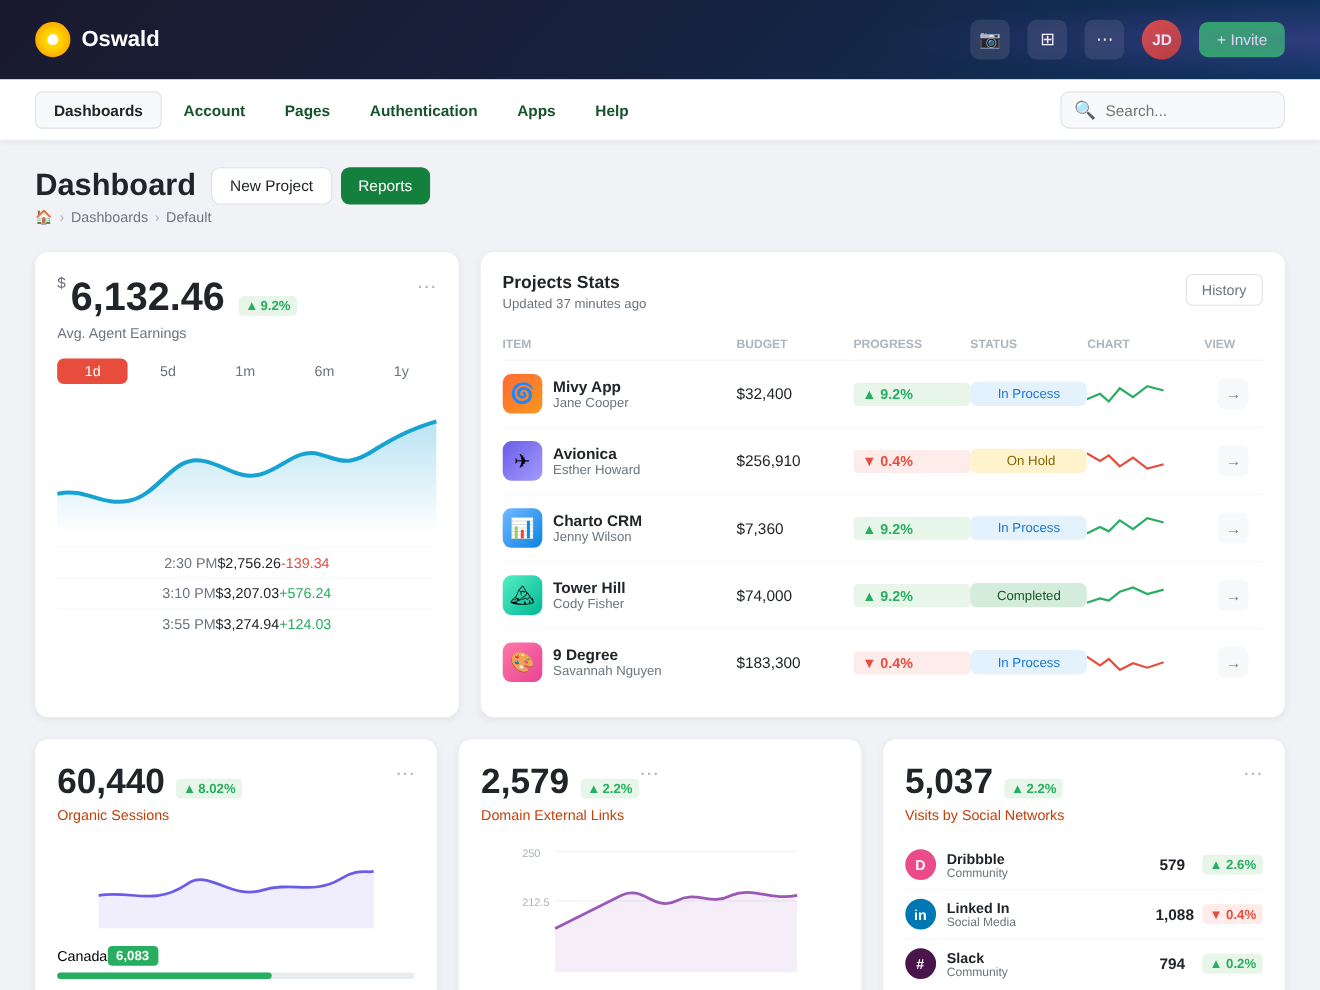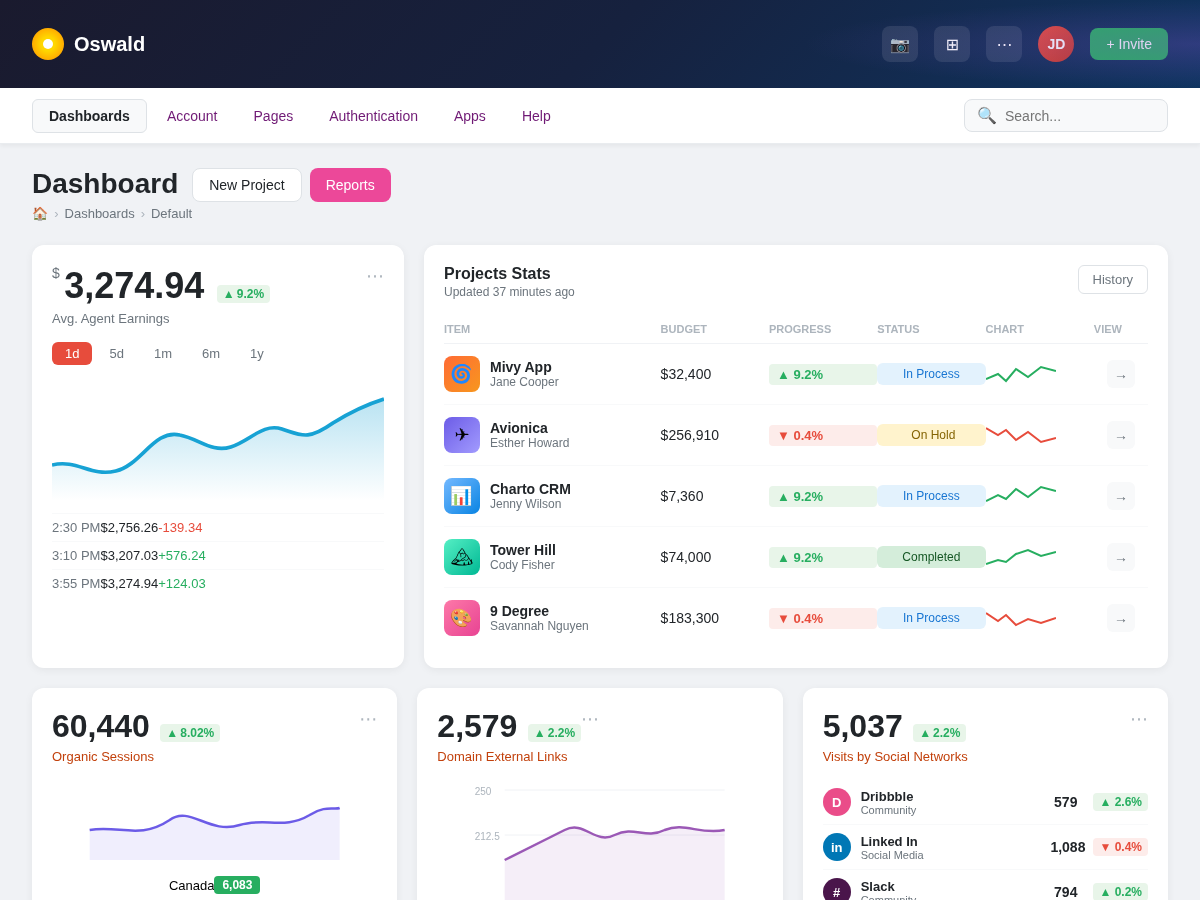--- a/index.html
+++ b/index.html
@@ -1,21 +1,21 @@
 <!DOCTYPE html>
 <html><head>
   <meta charset="utf-8">
   <style>
     * { box-sizing: border-box; margin: 0; padding: 0; }
     body { font-family: -apple-system, BlinkMacSystemFont, 'Segoe UI', sans-serif; background: #f0f2f5; overflow-x: hidden; }
 
     
     .top-nav {
       background: linear-gradient(135deg, #1a1a2e 0%, #16213e 50%, #0f3460 100%);
-      height: 88px;
+      height: 72px;
       display: flex;
       align-items: center;
       padding: 16px 32px;
       position: relative;
       overflow: hidden;
     }
     .top-nav::after {
       content: '';
       position: absolute;
       right: 0; top: 0;
@@ -56,22 +56,22 @@
       height: 56px;
       display: flex;
       align-items: center;
       padding: 0 32px;
       border-bottom: 1px solid #e9ecef;
       gap: 4px;
       box-shadow: 0 2px 4px rgba(0,0,0,0.05);
     }
     .sec-nav-item {
       padding: 8px 16px; border-radius: 6px;
-      font-size: 14px; color: #701a75; cursor: pointer;
-      font-weight: 400; white-space: nowrap;
+      font-size: 14px; color: #14532d; cursor: pointer;
+      font-weight: 700; white-space: nowrap;
     }
     .sec-nav-item.active {
       background: #f8f9fa; color: #212529; font-weight: 600;
       border: 1px solid #dee2e6;
     }
     .sec-nav-search {
       margin-left: auto;
       display: flex; align-items: center; gap: 8px;
       background: #f8f9fa; border: 1px solid #dee2e6;
       border-radius: 8px; padding: 6px 12px;
@@ -90,55 +90,55 @@
     .breadcrumb { display: flex; align-items: center; gap: 6px; font-size: 13px; color: #6c757d; }
     .breadcrumb-sep { color: #adb5bd; }
     .breadcrumb-link { color: #6c757d; cursor: pointer; }
     .page-actions { display: flex; gap: 8px; }
     .btn-outline {
       padding: 8px 16px; border: 1px solid #dee2e6;
       background: white; border-radius: 8px; cursor: pointer;
       font-size: 14px; color: #212529; font-weight: 500;
     }
     .btn-dark {
-      padding: 8px 16px; background: #ec4899;
+      padding: 8px 16px; background: #15803d;
       color: white; border: none; border-radius: 8px; cursor: pointer;
       font-size: 14px; font-weight: 500;
     }
 
     
     .cards-grid { display: grid; grid-template-columns: 1fr 2fr; gap: 20px; margin-bottom: 20px; }
     .card { background: white; border-radius: 12px; padding: 20px; box-shadow: 0 2px 8px rgba(0,0,0,0.06); }
 
     
     .earnings-symbol { font-size: 14px; color: #6c757d; vertical-align: top; }
     .earnings-value { font-size: 36px; font-weight: 700; color: #212529; }
     .earnings-badge {
       display: inline-flex; align-items: center; gap: 2px;
       background: #e8f5e9; color: #27ae60;
       font-size: 12px; font-weight: 600; padding: 2px 6px; border-radius: 4px;
       margin-left: 8px; vertical-align: middle;
     }
     .earnings-label { font-size: 13px; color: #6c757d; margin-top: 4px; }
     .time-filter { display: flex; gap: 4px; margin: 16px 0; }
     .time-btn {
-      padding: 4px 13px; border-radius: 6px; cursor: pointer;
+      padding: 4px 25px; border-radius: 6px; cursor: pointer;
       font-size: 13px; font-weight: 500; border: none;
     }
     .time-btn.active { background: #e74c3c; color: white; }
     .time-btn.inactive { background: transparent; color: #6c757d; }
 
     
     .chart-area { height: 120px; position: relative; margin: 8px 0; }
     .chart-svg { width: 100%; height: 100%; }
 
     
     .earnings-rows { margin-top: 12px; }
     .earnings-row {
-      display: flex; justify-content: flex-start;
+      display: flex; justify-content: center;
       padding: 6px 0; border-top: 1px solid #f8f9fa;
       font-size: 13px;
     }
     .earnings-row .time { color: #6c757d; }
     .earnings-row .amount { color: #212529; font-weight: 500; }
     .earnings-row .change.pos { color: #27ae60; }
     .earnings-row .change.neg { color: #e74c3c; }
 
     
     .projects-header { display: flex; justify-content: space-between; align-items: flex-start; margin-bottom: 16px; }
@@ -204,21 +204,21 @@
     .social-row {
       display: flex; align-items: center; justify-content: space-between;
       padding: 8px 0; border-bottom: 1px solid #f8f9fa;
     }
     .social-icon { width: 28px; height: 28px; border-radius: 50%; display: flex; align-items: center; justify-content: center; font-size: 13px; color: white; font-weight: 700; flex-shrink: 0; }
     .social-name { font-size: 13px; font-weight: 600; color: #212529; }
     .social-type { font-size: 11px; color: #6c757d; }
     .social-count { font-size: 14px; font-weight: 600; color: #212529; }
 
     
-    .geo-row { display: flex; align-items: center; justify-content: center; font-size: 13px; margin-bottom: 6px; }
+    .geo-row { display: flex; align-items: center; justify-content: flex-start; font-size: 13px; margin-bottom: 6px; }
     .geo-bar-container { width: 100%; height: 6px; background: #e9ecef; border-radius: 3px; margin-top: 4px; }
     .geo-bar { height: 100%; border-radius: 3px; background: #27ae60; }
 
     .more-dots { color: #adb5bd; cursor: pointer; font-size: 18px; }
   </style>
 </head>
 <body>
 
 <nav class="top-nav">
   <div class="logo-area">
@@ -265,21 +265,21 @@
       <button class="btn-dark">Reports</button>
     </div>
   </div>
 
   <div class="cards-grid">
 
     <div class="card">
       <div style="display:flex;justify-content:space-between;align-items:flex-start">
         <div>
           <span class="earnings-symbol">$</span>
-          <span class="earnings-value">3,274.94</span>
+          <span class="earnings-value">6,132.46</span>
           <span class="earnings-badge">▲ <span>9.2%</span></span>
         </div>
         <span class="more-dots">⋯</span>
       </div>
       <div class="earnings-label">Avg. Agent Earnings</div>
 
       <div class="time-filter">
         <button class="time-btn active">1d</button>
         <button class="time-btn inactive">5d</button>
         <button class="time-btn inactive">1m</button>

